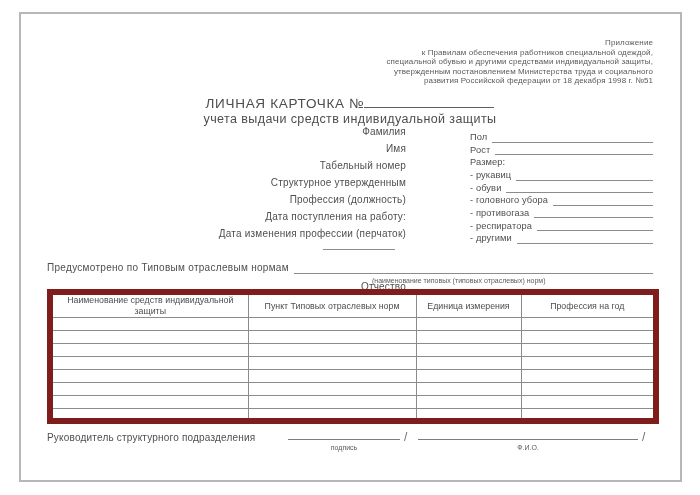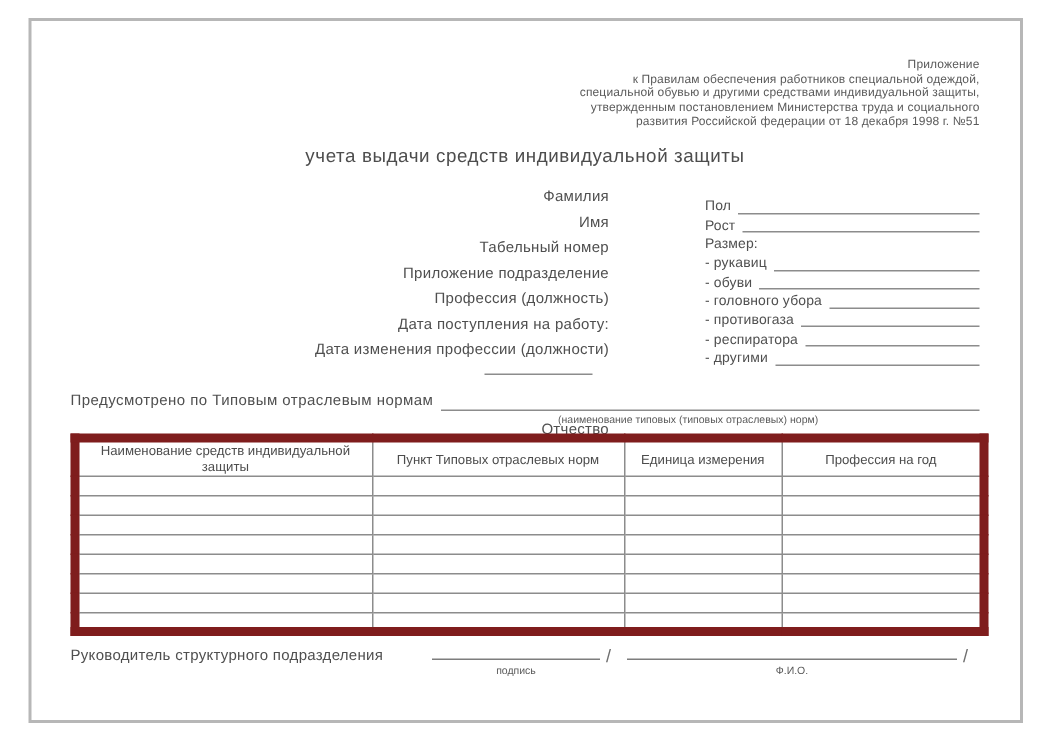--- a/index.html
+++ b/index.html
@@ -86,52 +86,55 @@
 
 <div class="annex-note">
   <div>Приложение</div>
   <div>к Правилам обеспечения работников специальной одеждой,</div>
   <div>специальной обувью и другими средствами индивидуальной защиты,</div>
   <div>утвержденным постановлением Министерства труда и социального</div>
   <div>развития Российской федерации от 18 декабря 1998 г. №51</div>
 </div>
 
 <div class="title">
+  <div class="title-main">
+    <span>ЛИЧНАЯ КАРТОЧКА №</span><span class="number-blank"></span>
+  </div>
   <div class="title-sub">учета выдачи средств индивидуальной защиты</div>
 </div>
 
 <div class="left-col">
   <div class="frow">
     <span class="lbl">Фамилия</span>
     <span class="blank"></span>
   </div>
   <div class="frow">
     <span class="lbl">Имя</span>
     <span class="blank fixed"></span>
     <span class="lbl second">Отчество</span>
     <span class="blank"></span>
   </div>
   <div class="frow">
     <span class="lbl">Табельный номер</span>
     <span class="blank"></span>
   </div>
   <div class="frow">
-    <span class="lbl">Приложение подразделение</span>
+    <span class="lbl">Структурное утвержденным</span>
     <span class="blank"></span>
   </div>
   <div class="frow">
     <span class="lbl">Профессия (должность)</span>
     <span class="blank"></span>
   </div>
   <div class="frow">
     <span class="lbl">Дата поступления на работу:</span>
     <span class="blank"></span>
   </div>
   <div class="frow">
-    <span class="lbl">Дата изменения профессии (должности)</span>
+    <span class="lbl">Дата изменения профессии (перчаток)</span>
   </div>
 </div>
 
 <div class="short-line"></div>
 
 <div class="right-col">
   <div class="rrow">
     <span class="lbl">Пол</span>
     <span class="blank"></span>
   </div>

